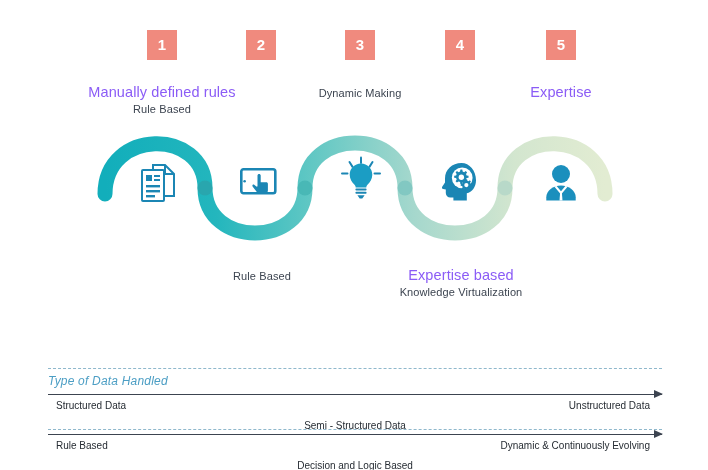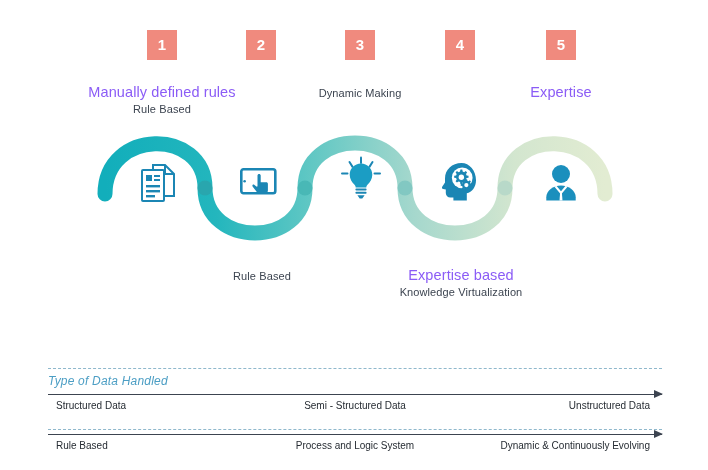--- a/index.html
+++ b/index.html
@@ -129,21 +129,21 @@
     margin-top: 1px;
   }
   .axis-labels span {
     position: absolute;
     top: 0;
     color: #262c33;
     font-size: 10px;
     white-space: nowrap;
   }
   .lbl-start { left: 8px; }
-  .lbl-mid   { left: 50%; transform: translateX(-50%); }
+  .lbl-mid   { left: 50%; transform: translateX(-50%); margin-top: 20px; }
   .lbl-end   { right: 12px; }
   .legend-gap { height: 13px; }
 </style>
 </head>
 <body>
 
 <div id="stage">
 
   <div class="badge" style="left:147px; top:30px;">1</div>
   <div class="badge" style="left:246px; top:30px;">2</div>
@@ -305,20 +305,20 @@
     <div class="legend-gap"></div>
 
     <div class="legend-block">
       <div class="dashed-rule"></div>
       <div class="axis-wrap">
         <div class="axis-line"></div>
         <div class="axis-head"></div>
       </div>
       <div class="axis-labels">
         <span class="lbl-start">Rule Based</span>
-        <span class="lbl-mid">Process and Logic System</span>
+        <span class="lbl-mid">Decision and Logic Based</span>
         <span class="lbl-end">Dynamic &amp; Continuously Evolving</span>
       </div>
     </div>
 
   </div>
 
 </div>
 
 </body></html>

